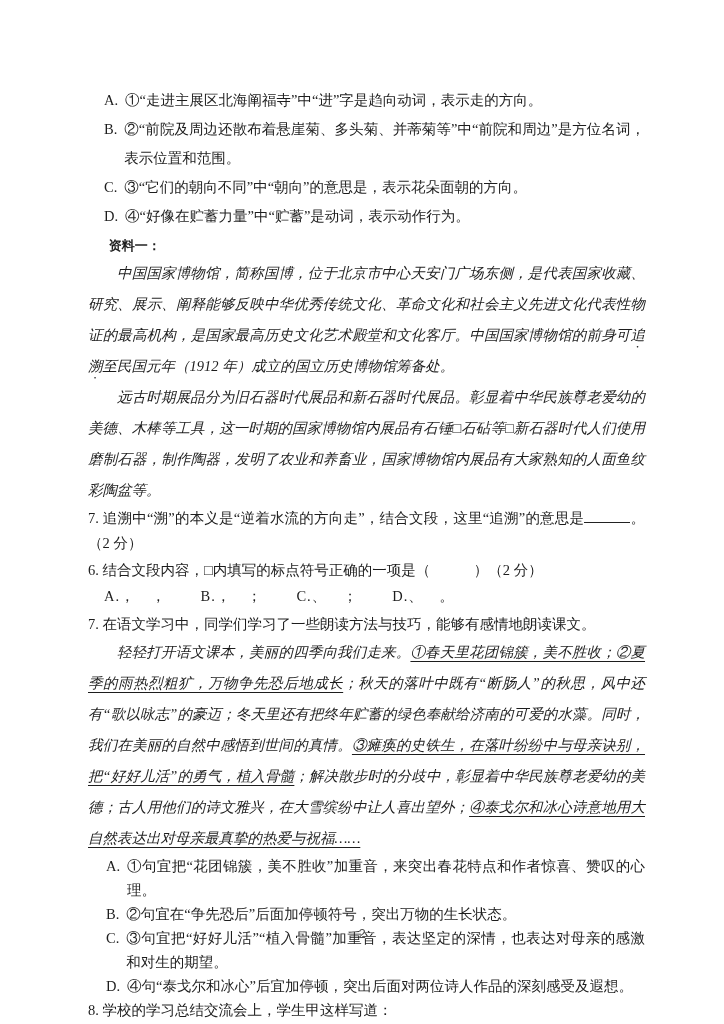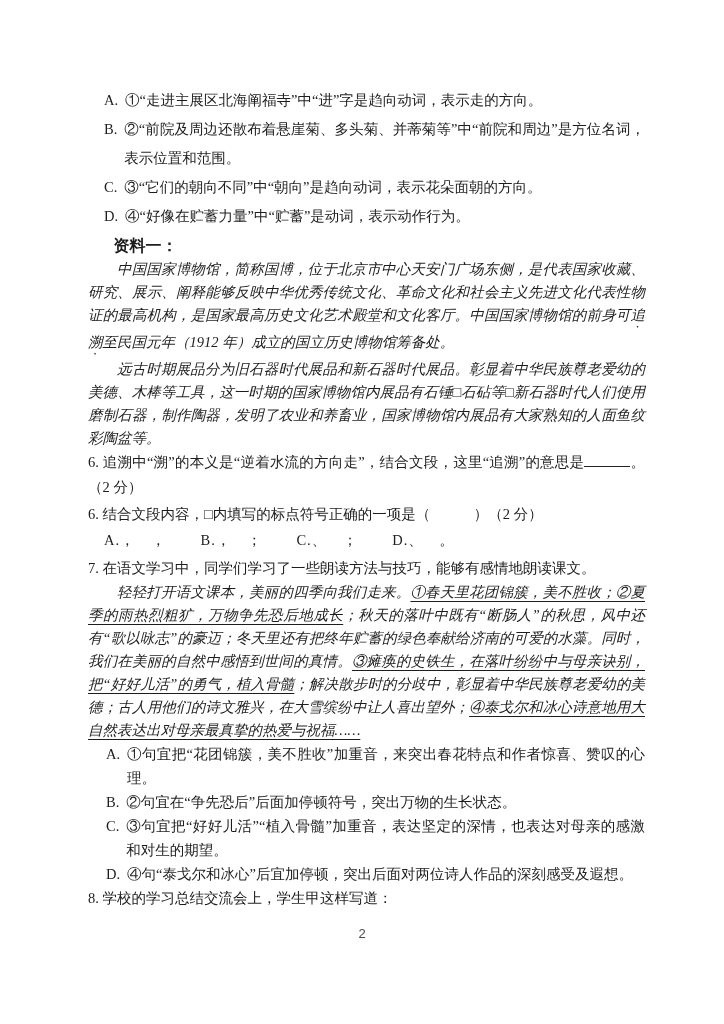--- a/index.html
+++ b/index.html
@@ -19,25 +19,25 @@
     text-align: justify;
     line-height: 24px;
   }
   
   .q4-list { line-height: 29px; margin-bottom: 2px; }
   .opt { display: flex; padding-left: 16px; }
   .opt-label { flex: 0 0 auto; margin-right: 7px; white-space: nowrap; }
   .opt-text { flex: 1 1 auto; }
   .stem { margin: 0; line-height: 25px; }
   .mat-label { margin: 0; font-weight: bold; text-indent: 1.6em; line-height: 25px;
-               font-family: "Liberation Sans", "DejaVu Sans", sans-serif; font-size: 16px; }
+               font-family: "Liberation Sans", "DejaVu Sans", sans-serif; font-size: 13px; }
   .passage {
     margin: 0;
     text-indent: 2em;
-    line-height: 23px;
+    line-height: 31px;
     font-style: italic; 
   }
   .u { text-decoration: underline; text-underline-offset: 4px; text-decoration-thickness: 1px; }
   .emph {
     -webkit-text-emphasis: filled dot;
     -webkit-text-emphasis-position: under;
     text-emphasis: filled dot;
     text-emphasis-position: under right;
   }
   .blank {
@@ -71,35 +71,35 @@
     <div class="opt">
       <span class="opt-label">A.</span>
       <span class="opt-text">①“走进主展区北海阐福寺”中“进”字是趋向动词，表示走的方向。</span>
     </div>
     <div class="opt">
       <span class="opt-label">B.</span>
       <span class="opt-text">②“前院及周边还散布着悬崖菊、多头菊、并蒂菊等”中“前院和周边”是方位名词，表示位置和范围。</span>
     </div>
     <div class="opt">
       <span class="opt-label">C.</span>
-      <span class="opt-text">③“它们的朝向不同”中“朝向”是趋向动词，表示花朵面朝的方向。</span>
+      <span class="opt-text">③“它们的朝向不同”中“朝向”的意思是，表示花朵面朝的方向。</span>
     </div>
     <div class="opt">
       <span class="opt-label">D.</span>
       <span class="opt-text">④“好像在贮蓄力量”中“贮蓄”是动词，表示动作行为。</span>
     </div>
   </div>
 
 
   <p class="mat-label">资料一：</p>
   <p class="passage"><span>中国国家博物馆，简称国博，位于北京市中心天安门广场东侧，是代表国家收藏、研究、展示、阐释能够反映中华优秀传统文化、革命文化和社会主义先进文化代表性物证的最高机构，是国家最高历史文化艺术殿堂和文化客厅。中国国家博物馆的前身可</span><span class="emph">追溯</span><span>至民国元年（1912 年）成立的国立历史博物馆筹备处。</span></p>
 
   <p class="passage">远古时期展品分为旧石器时代展品和新石器时代展品。彰显着中华民族尊老爱幼的美德、木棒等工具，这一时期的国家博物馆内展品有石锤□石砧等□新石器时代人们使用磨制石器，制作陶器，发明了农业和养畜业，国家博物馆内展品有大家熟知的人面鱼纹彩陶盆等。</p>
 
-  <p class="stem"><span>6. 追溯中“溯”的本义是“逆着水流的方向走”，结合文段，这里“追溯”的意思是</span><span class="blank"></span><span>。（2 分）</span></p>
+  <p class="stem"><span>7. 追溯中“溯”的本义是“逆着水流的方向走”，结合文段，这里“追溯”的意思是</span><span class="blank"></span><span>。（2 分）</span></p>
 
   <div class="gap-s"></div>
 
   <p class="stem">6. 结合文段内容，□内填写的标点符号正确的一项是（　　　）（2 分）</p>
   <div class="q6-opts">
     <span>A.，　，</span><span>B.，　；</span><span>C.、　；</span><span>D.、　。</span>
   </div>
 
   <div class="gap-m"></div>
 

